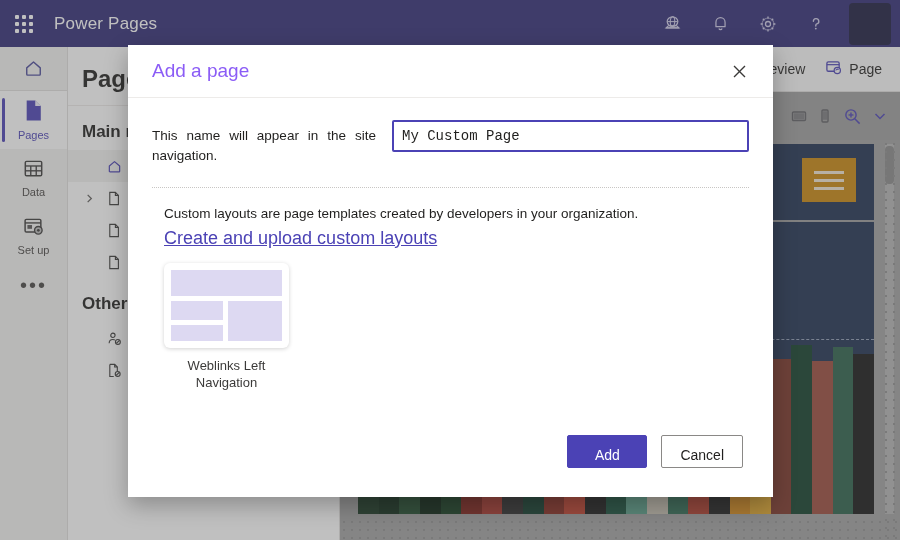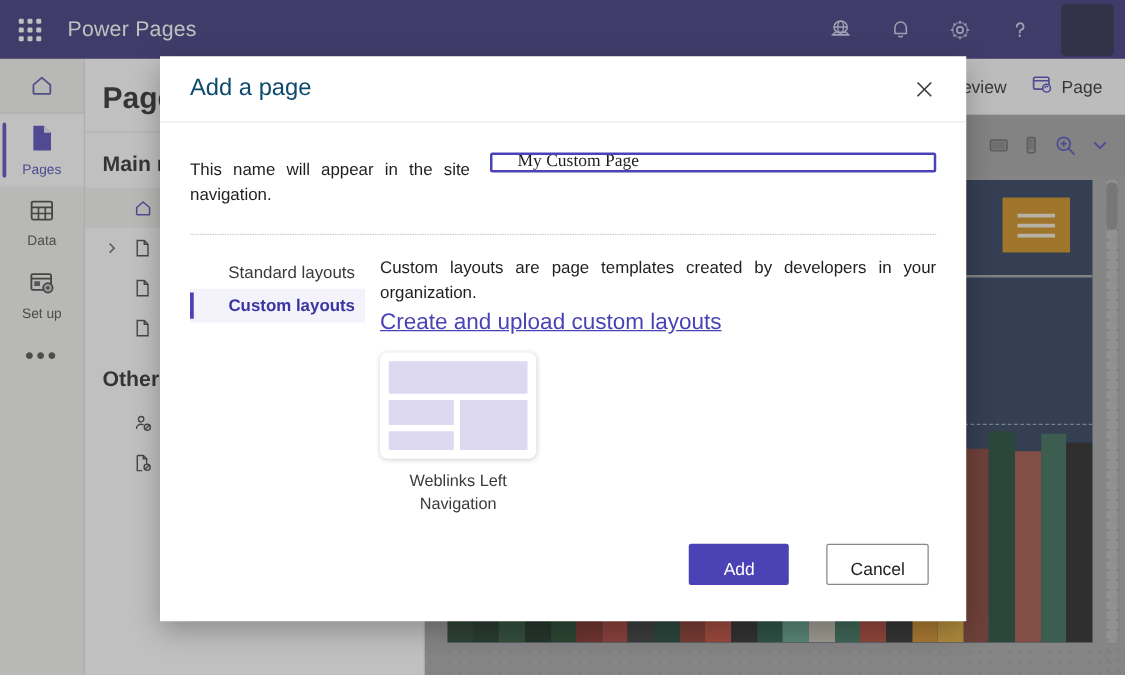--- a/index.html
+++ b/index.html
@@ -109,35 +109,35 @@
 
   
   .scrim { position: absolute; inset: 0; background: rgba(90,90,90,.38); z-index: 8; }
   .dialog {
     position: absolute; left: 128px; top: 45px; width: 645px; height: 452px;
     background: #ffffff; z-index: 9; display: flex; flex-direction: column;
     box-shadow: 0 8px 22px rgba(0,0,0,.28);
   }
   .dlg-head { height: 53px; display: flex; align-items: center; padding: 0 18px 0 24px;
               border-bottom: 1px solid #edebe9; }
-  .dlg-title { font-size: 19px; color: #0c4a6e; }
+  .dlg-title { font-size: 19px; color: #8b5cf6; }
   .dlg-close { margin-left: auto; width: 32px; height: 32px; display: flex;
                align-items: center; justify-content: center; color: #3b3a39; cursor: pointer; }
 
   .dlg-body { flex: 1 1 auto; padding: 22px 24px 0 24px; }
   .row { display: flex; gap: 0; }
   .col-left { width: 240px; padding-right: 16px; }
   .col-right { flex: 1 1 auto; }
   .field-label { font-size: 13.5px; font-weight: 700; color: #201f1e; }
   .req { color: #c4314b; font-weight: 700; }
   .field-help { font-size: 13.5px; color: #201f1e; margin-top: 6px; line-height: 1.45;
                 text-align: justify; }
   .name-input {
-    width: 100%; height: 16px; border: 2px solid #4b42b5; border-radius: 2px;
-    padding: 0 20px; font-size: 14px; font-family: Liberation Serif, serif;
+    width: 100%; height: 32px; border: 2px solid #4b42b5; border-radius: 2px;
+    padding: 0 8px; font-size: 14px; font-family: Liberation Mono, monospace;
     color: #201f1e; outline: none;
   }
   .checkrow { display: flex; align-items: center; gap: 10px; margin-top: 16px; }
   .cbox { width: 19px; height: 19px; border-radius: 2px; background: #4b42b5;
           display: flex; align-items: center; justify-content: center; cursor: pointer; }
   .cbox svg { color: #cfc9f2; }
   .cbox-label { font-size: 14px; color: #201f1e; }
 
   .dotted-sep { margin: 22px 0 0 0; border-top: 1px dotted #c8c6c4; }
 
@@ -161,21 +161,21 @@
   .th-bottom { flex: 1 1 auto; display: flex; gap: 5px; }
   .th-left { width: 47%; display: flex; flex-direction: column; gap: 5px; }
   .th-l1 { flex: 1.25 1 auto; background: #ddd9f2; }
   .th-l2 { flex: 1 1 auto; background: #ddd9f2; }
   .th-right { flex: 1 1 auto; background: #ddd9f2; }
   .card-label { margin-top: 9px; font-size: 13px; color: #3b3a39; text-align: center; line-height: 1.35; }
 
   .dlg-foot { height: 76px; display: flex; align-items: center; justify-content: flex-end;
               gap: 14px; padding: 0 30px 16px 0; }
   .btn { height: 33px; min-width: 80px; padding: 11px 18px; font-size: 14px; border-radius: 2px;
-         cursor: pointer; font-family: "Liberation Sans", sans-serif; margin-left: 16px; }
+         cursor: pointer; font-family: "Liberation Sans", sans-serif; }
   .btn-primary { background: #4b42b5; color: #ffffff; border: 1px solid #4b42b5; }
   .btn-secondary { background: #ffffff; color: #201f1e; border: 1px solid #8a8886; }
 </style>
 </head>
 <body>
 
 <div id="root">
 
   <div class="canvas">
     <div class="site-frame">
@@ -469,24 +469,20 @@
           <div class="field-help">This name will appear in the site navigation.</div>
         </div>
         <div class="col-right">
           <input class="name-input" type="text" value="My Custom Page" style="">
         </div>
       </div>
 
       <div class="dotted-sep"></div>
 
       <div class="layouts">
-        <div class="tabs">
-          <div class="tab">Standard layouts</div>
-          <div class="tab sel">Custom layouts</div>
-        </div>
         <div class="layout-pane">
           <div class="lp-desc">Custom layouts are page templates created by developers in your organization.</div>
           <span class="lp-link">Create and upload custom layouts</span>
           <div class="cards">
             <div class="card">
               <div class="thumb">
                 <div class="th-top"></div>
                 <div class="th-bottom">
                   <div class="th-left">
                       <div class="th-l1"></div>

